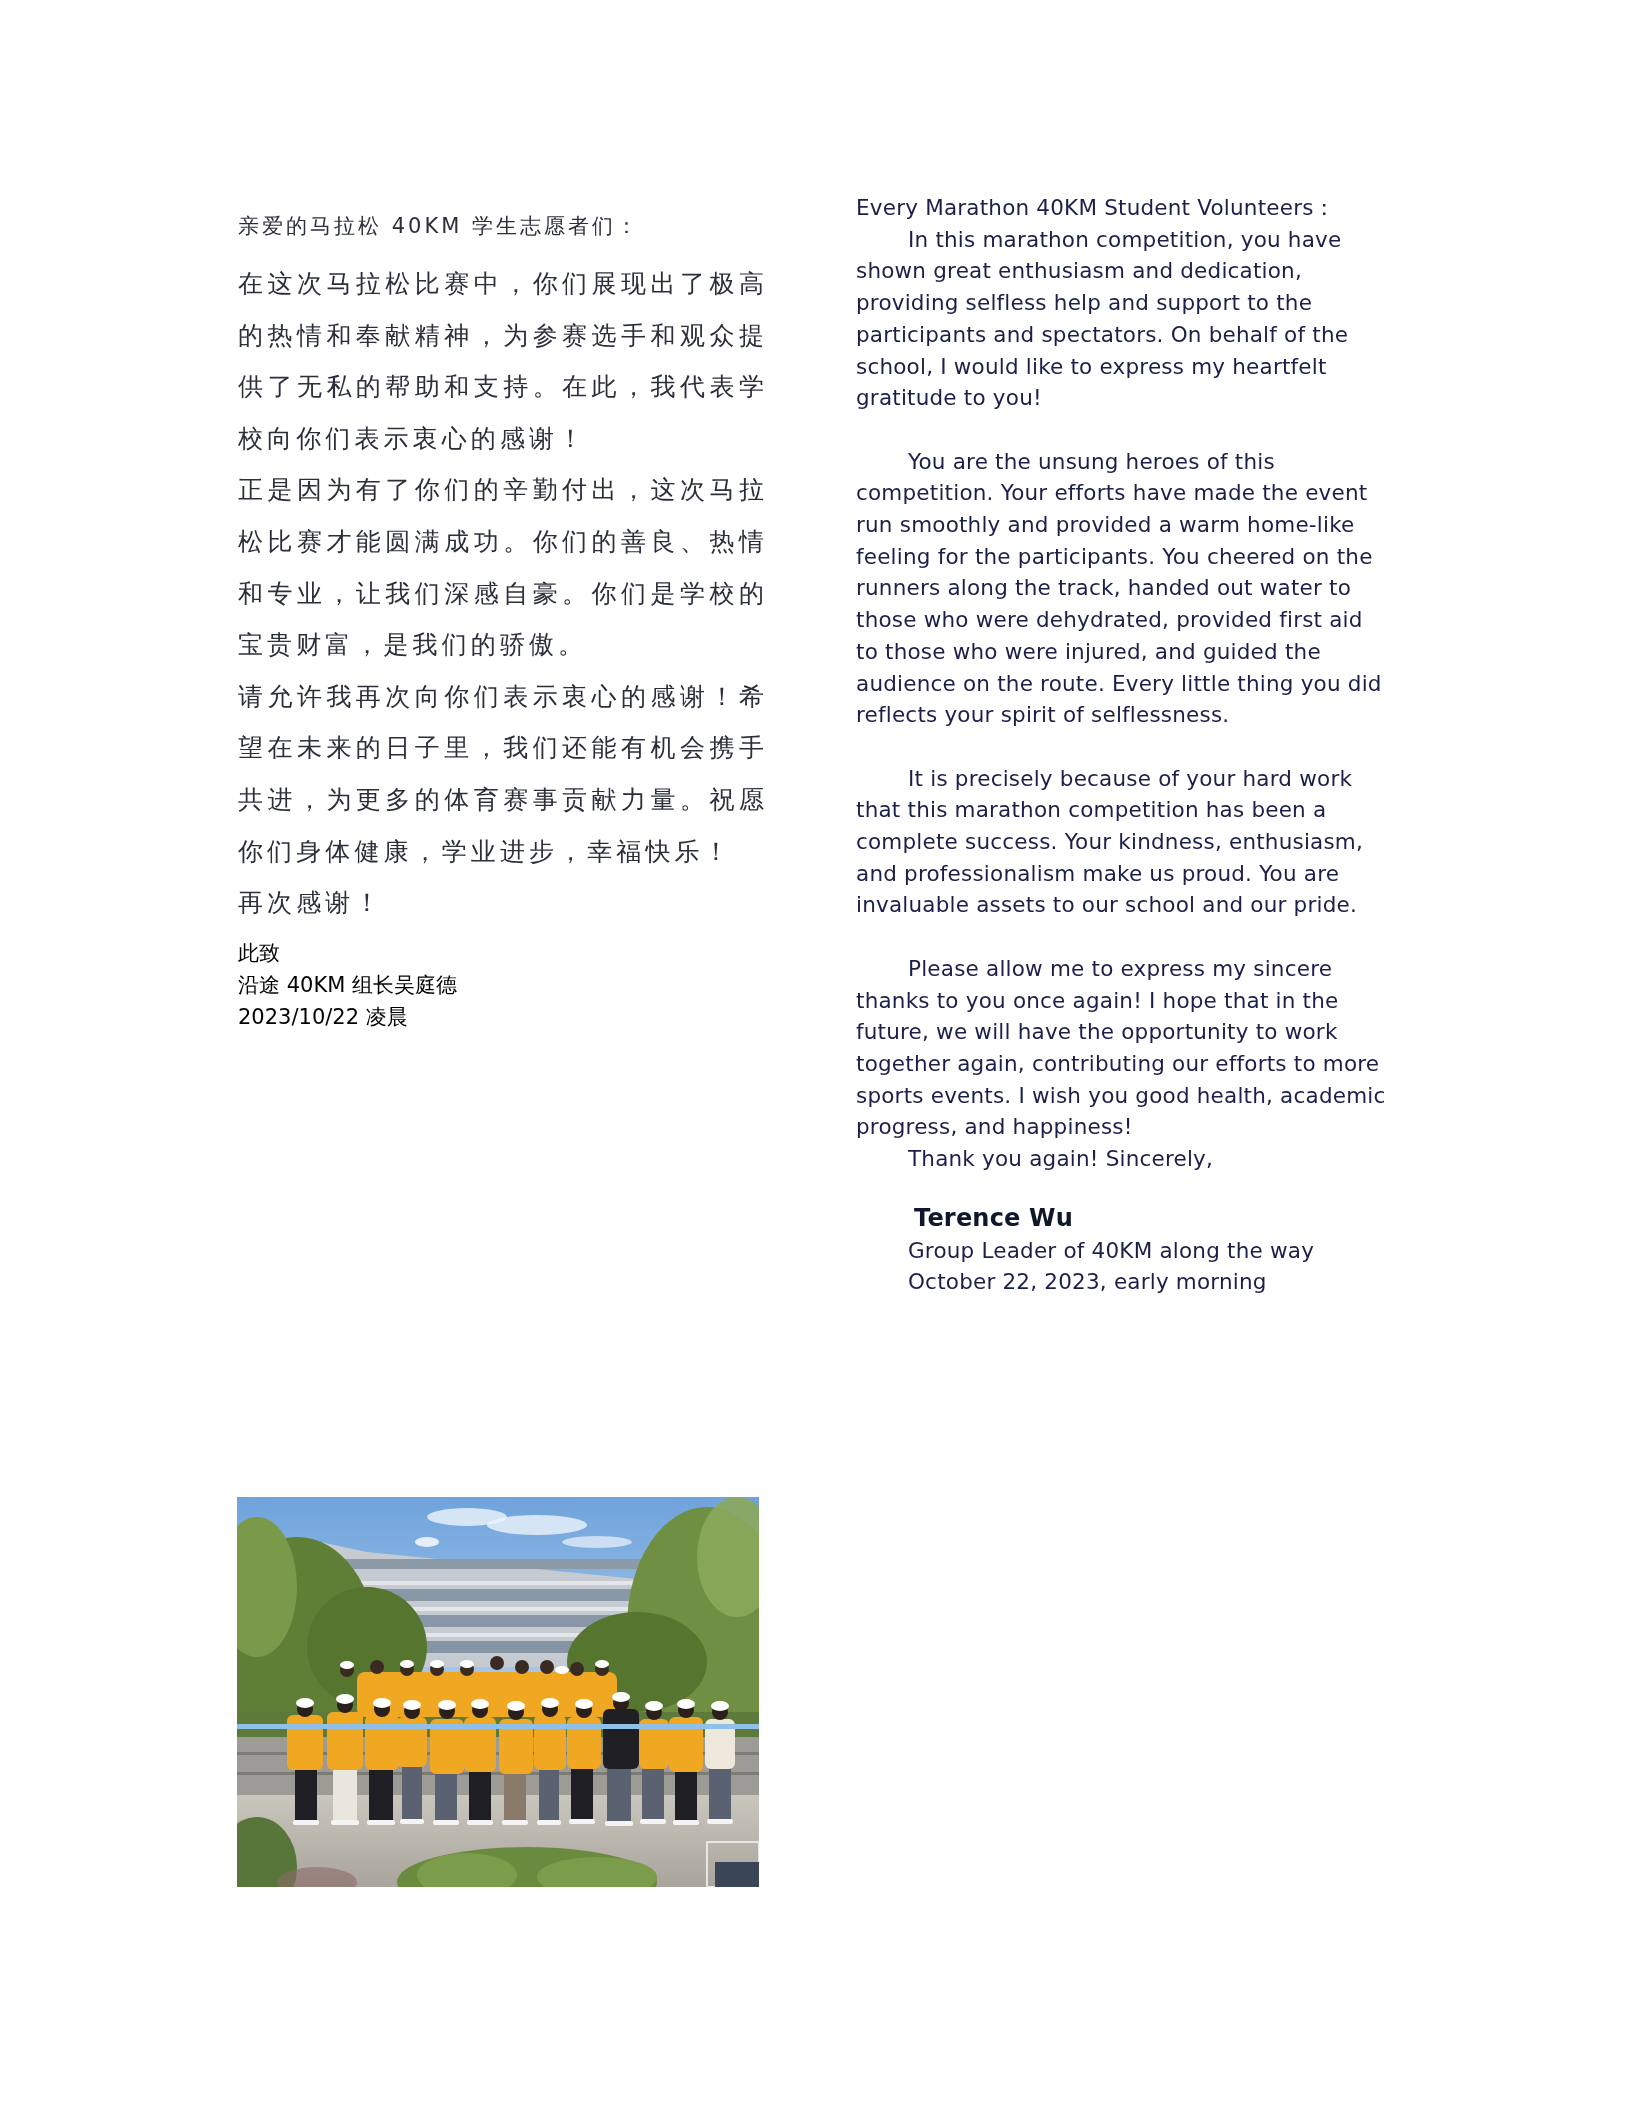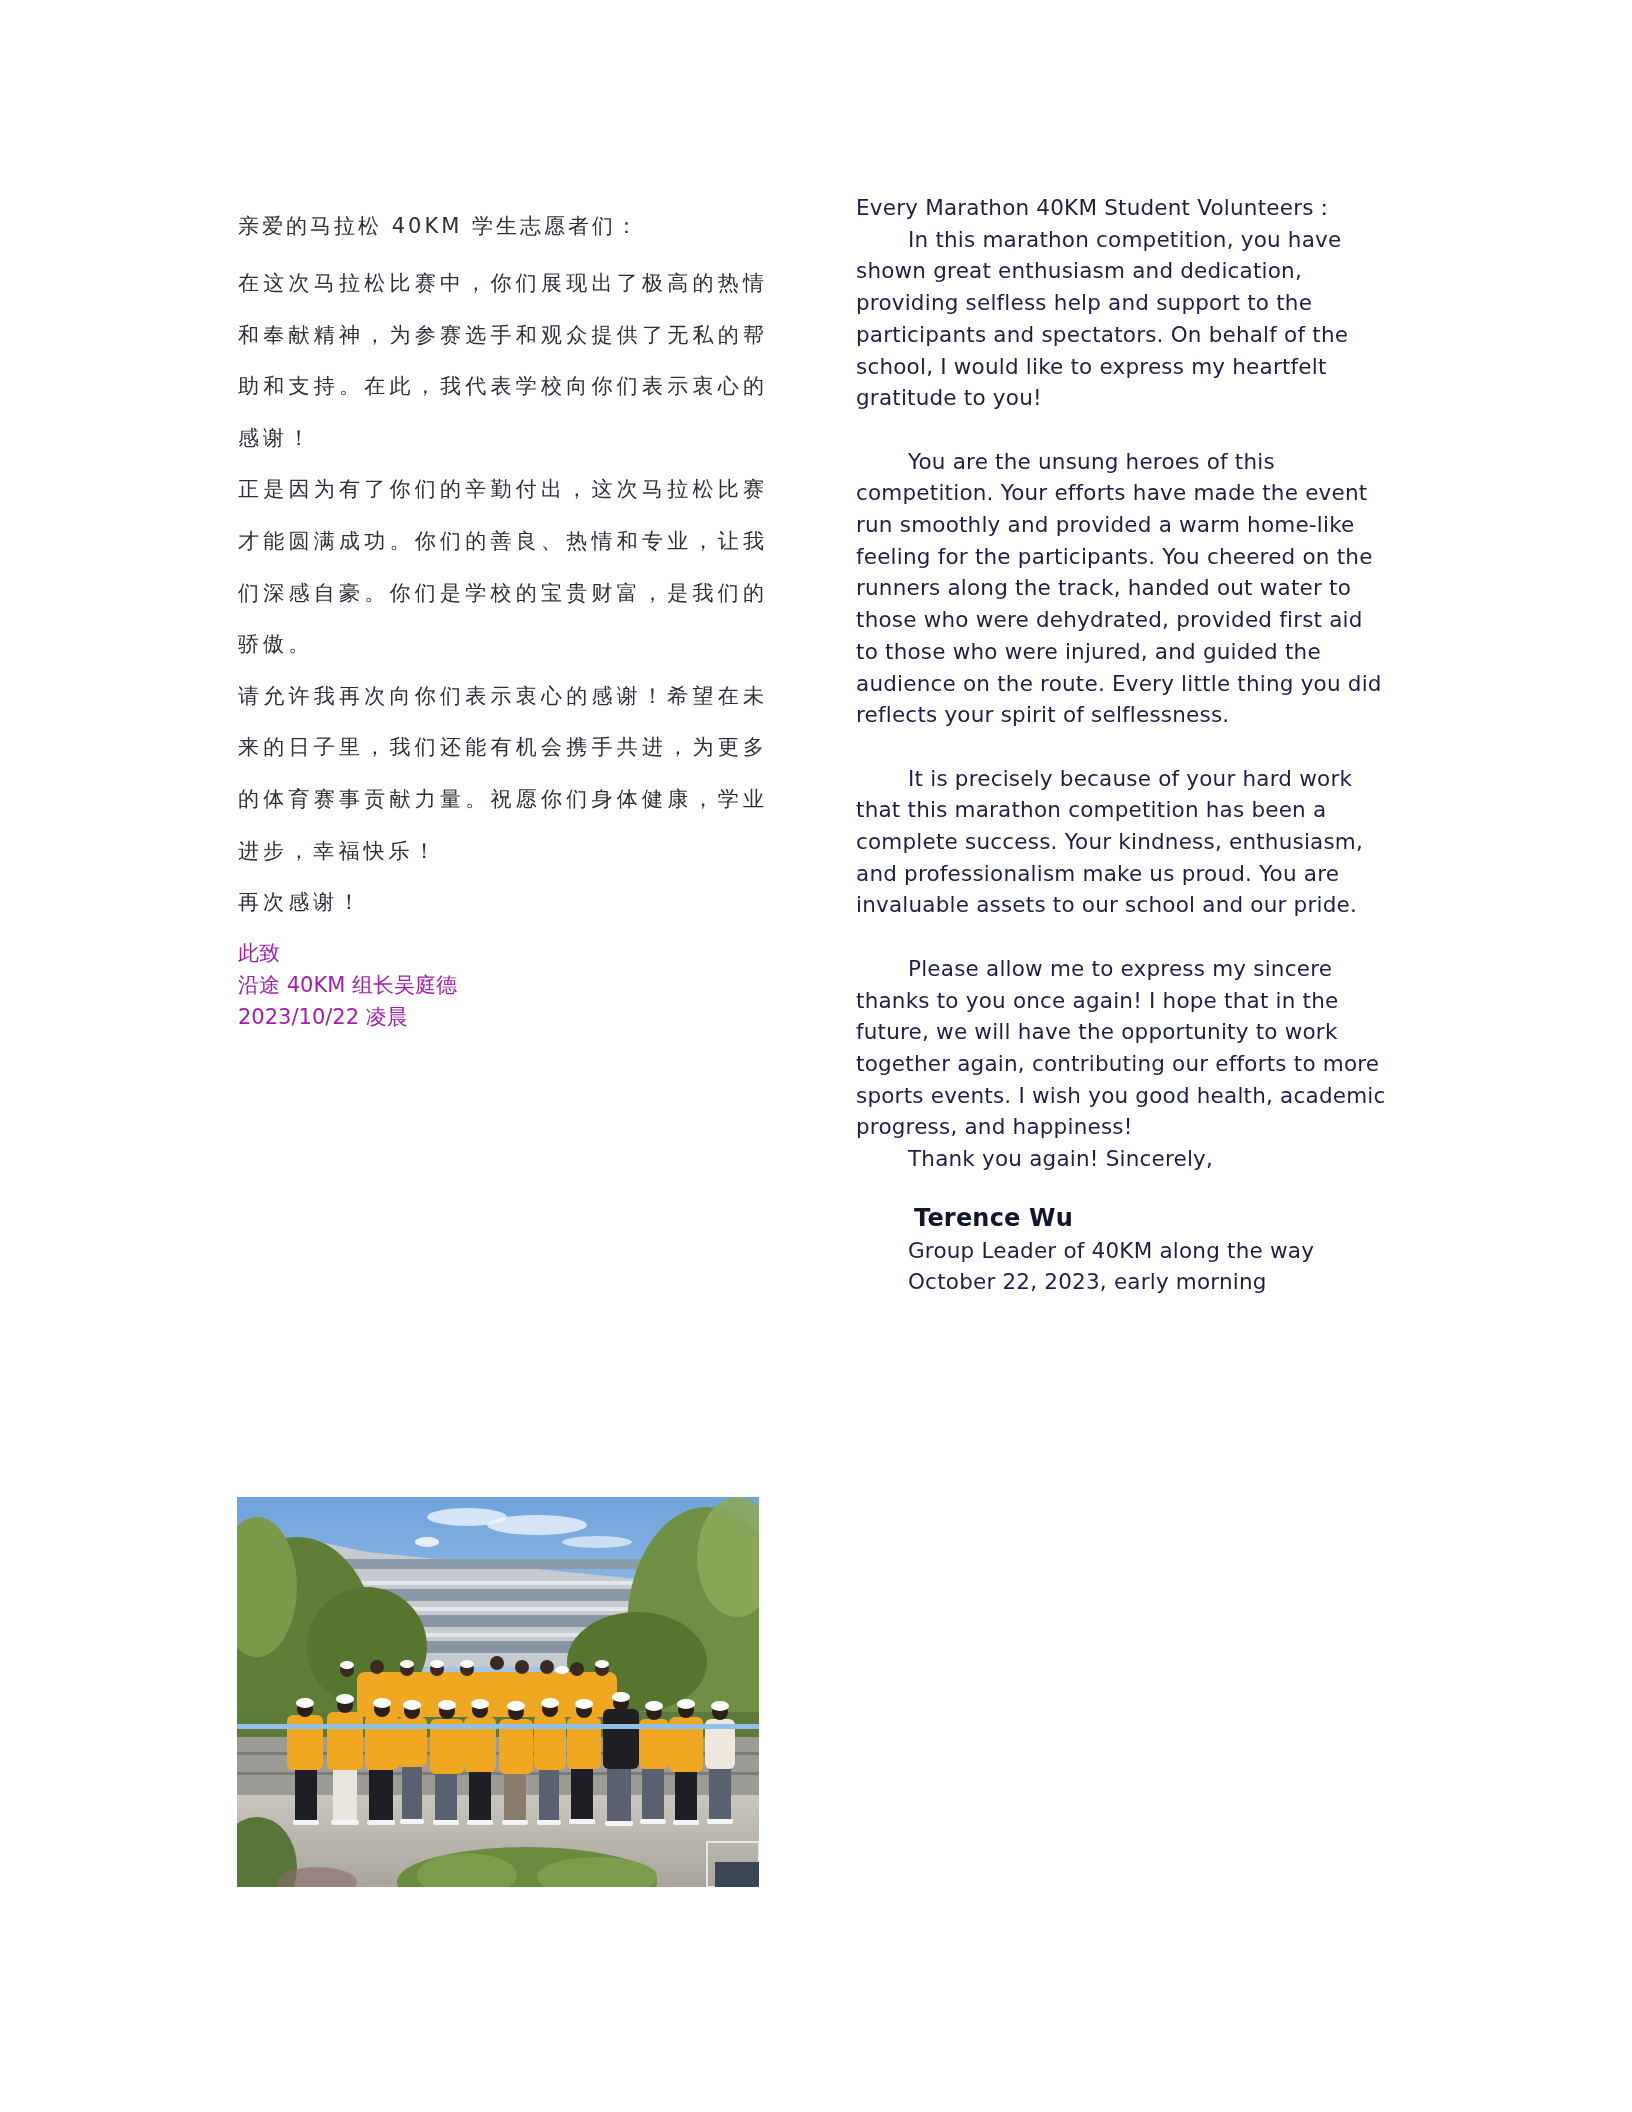--- a/index.html
+++ b/index.html
@@ -31,31 +31,31 @@
     }
     .zh-greet {
       font-size: 21px;
       letter-spacing: 3px;
       height: 52px;
       line-height: 40px;
       margin: 0;
     }
     .zh-para {
       margin: 0;
-      font-size: 21px;
+      font-size: 25px;
       letter-spacing: 4.1px;
       line-height: 51.6px;
       text-align: justify;
       text-align-last: left;
     }
     .zh-sign {
       margin-top: 8px;
       font-size: 21px;
       line-height: 32px;
-      color: #a21caf;
+      color: #000000;
     }
     .zh-sign div { margin: 0; }
 
     
     .en-col {
       position: absolute;
       left: 856px;
       top: 192px;
       width: 530px;
       color: #1b2049;

